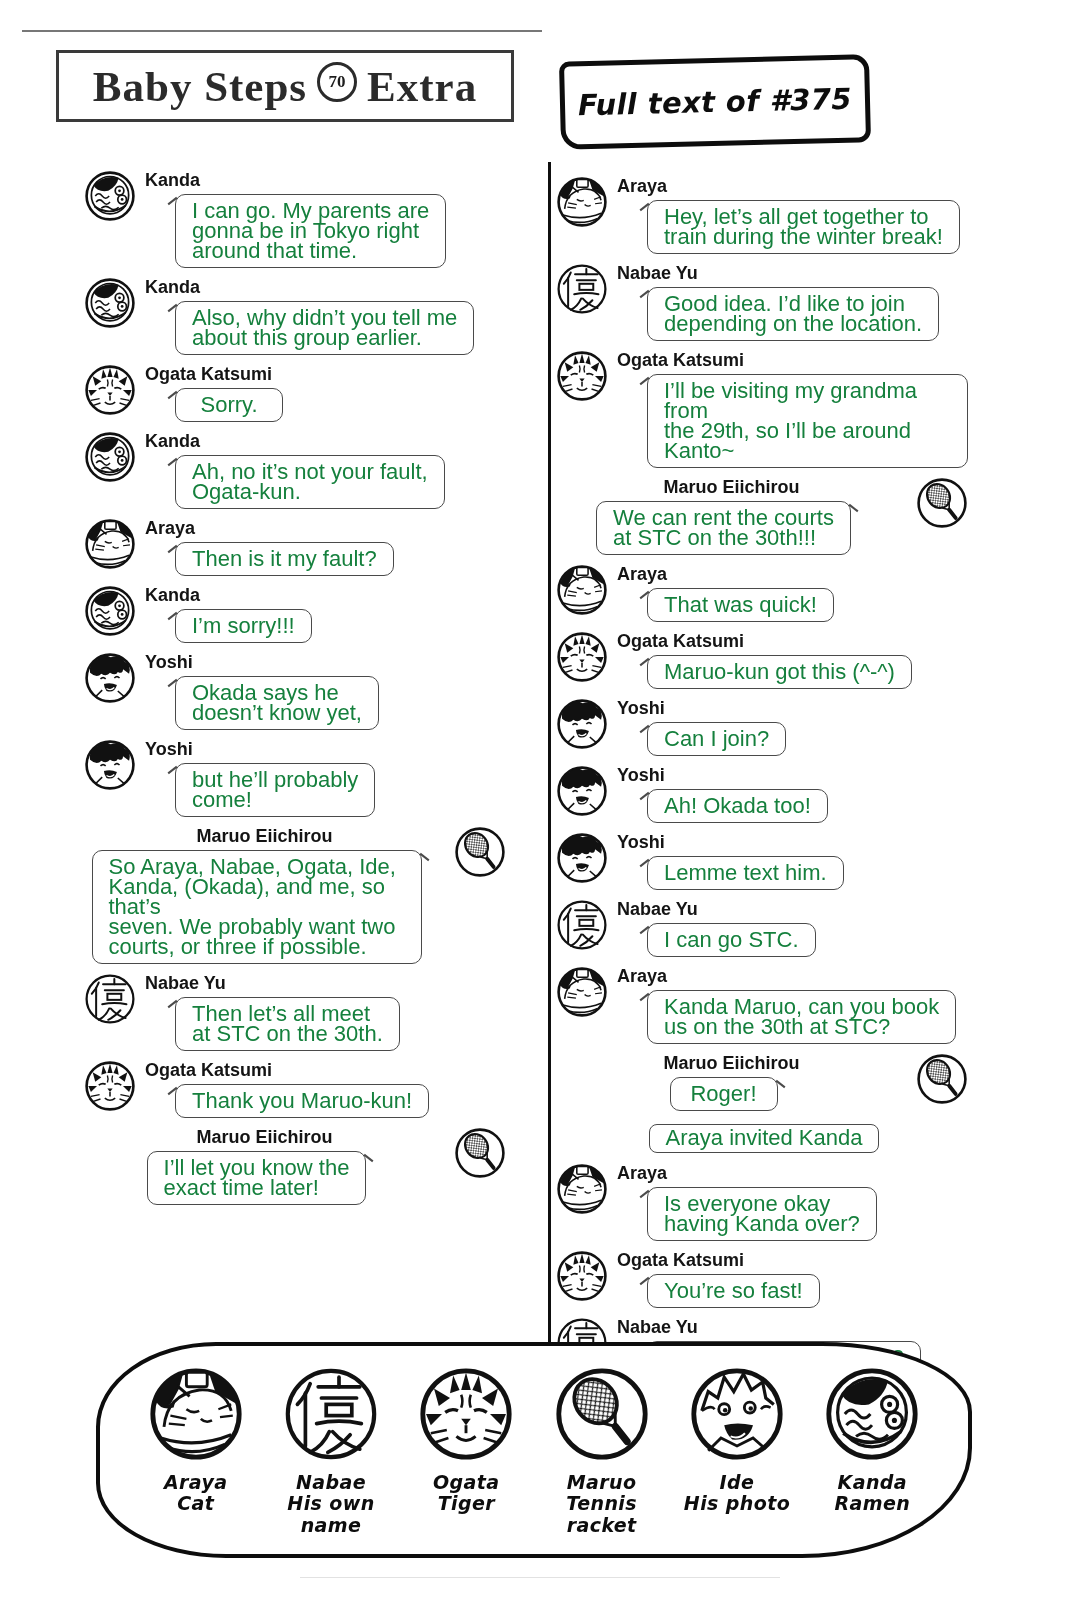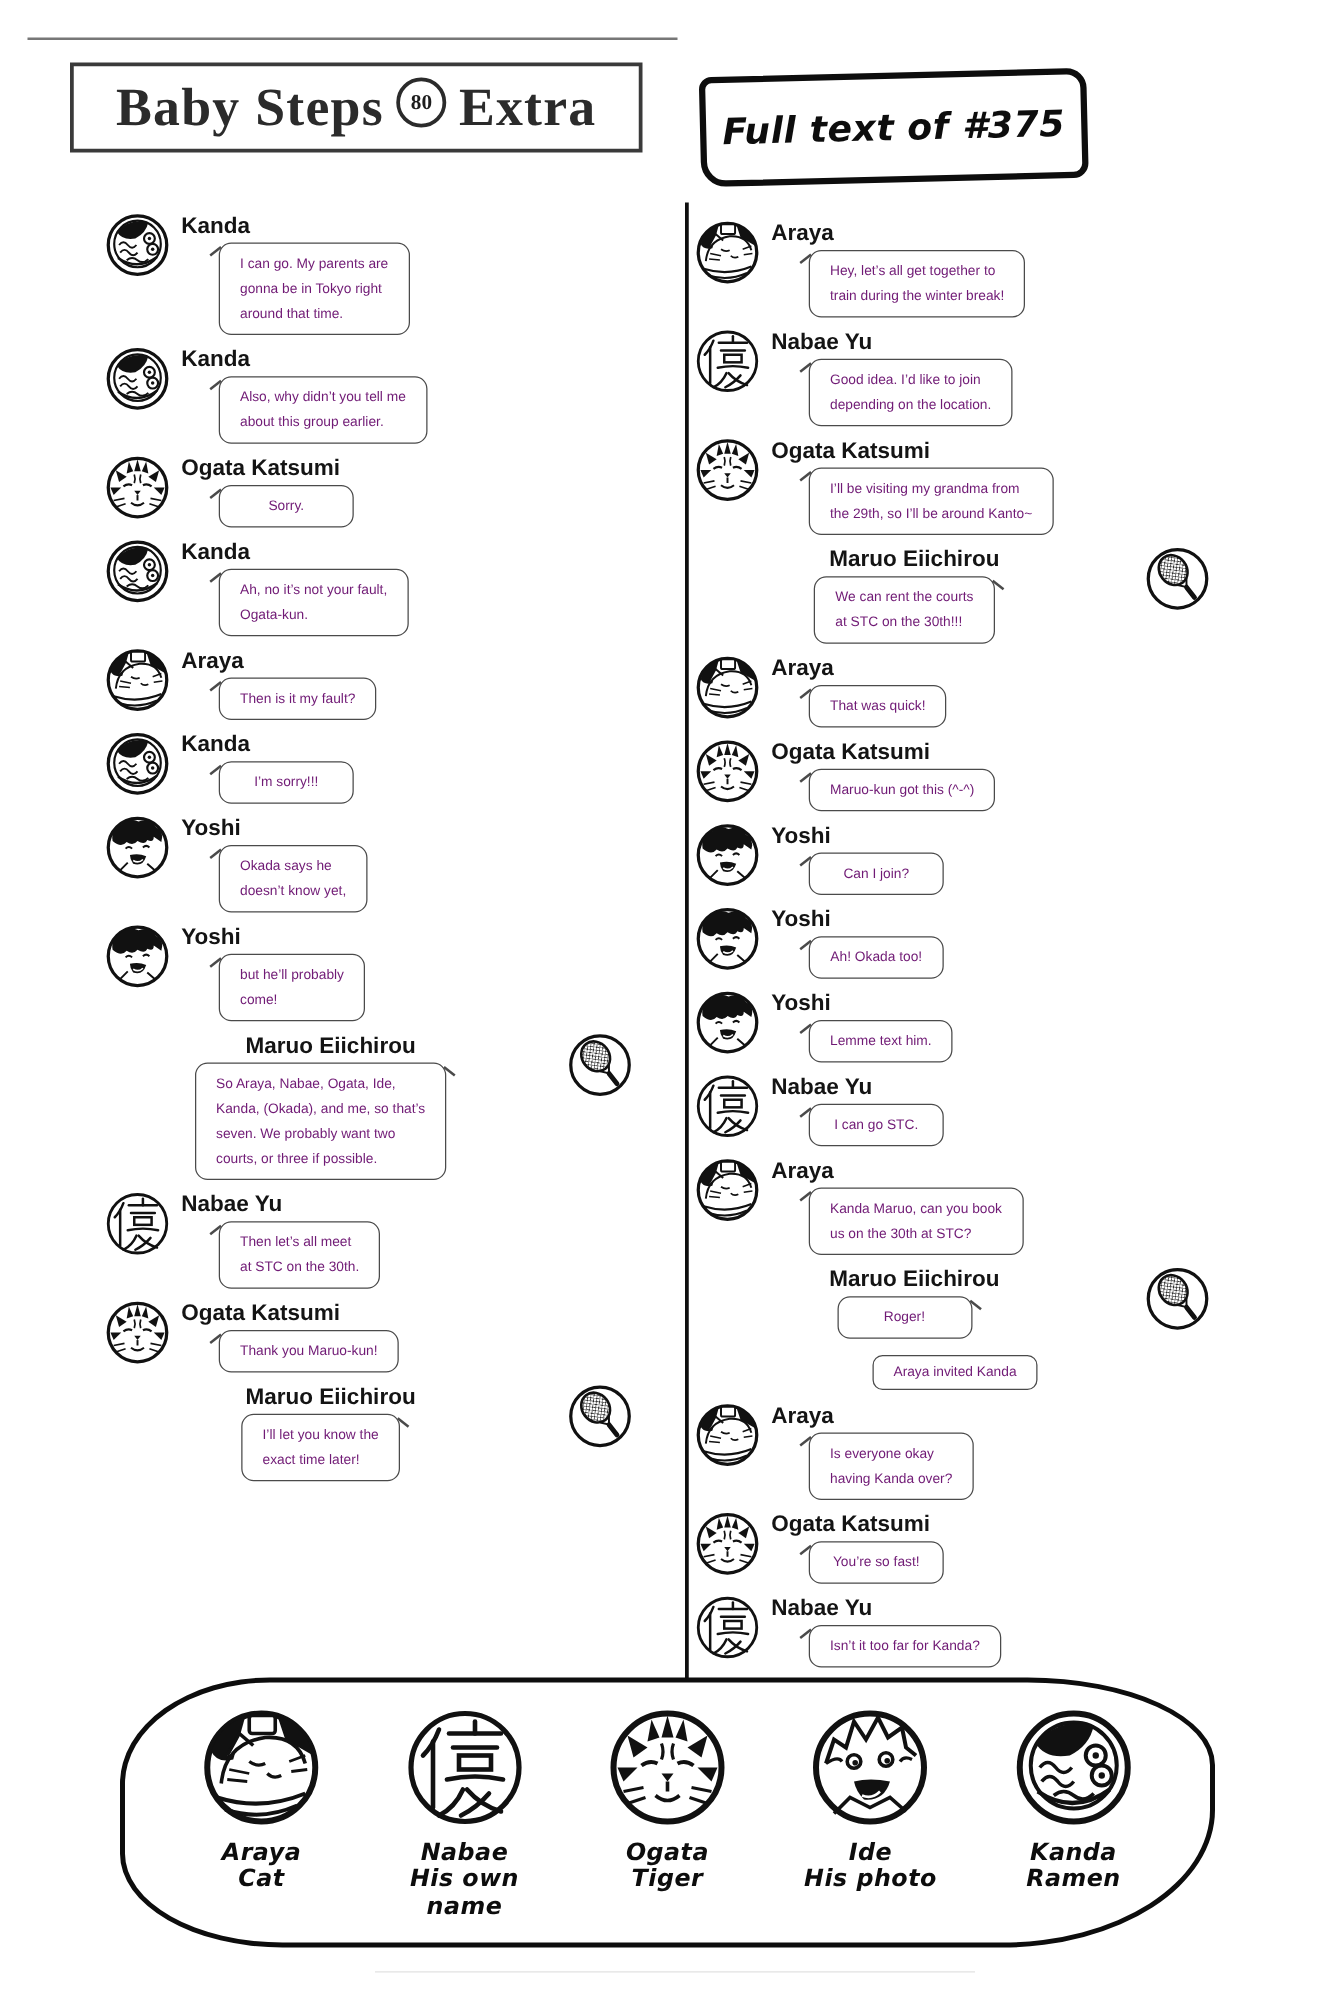--- a/index.html
+++ b/index.html
@@ -33,21 +33,21 @@
   .body{flex:1;display:flex;flex-direction:column;align-items:flex-start;min-width:0;}
   .msg.out .body{align-items:center;}
   .sender{font-size:18px;font-weight:bold;color:#141414;line-height:21px;margin-bottom:3px;}
   .bubble{position:relative;display:inline-flex;justify-content:center;border:1.7px solid #4a4a4a;
           border-radius:10px;background:#fff;padding:6px 16px;min-width:108px;max-width:330px;
           margin-left:30px;box-sizing:border-box;}
   .msg.out .bubble{margin-left:0;margin-right:16px;}
   .bubble::before{content:"";position:absolute;left:-9px;top:5px;width:11px;height:2px;background:#4a4a4a;
           transform:rotate(-38deg);}
   .msg.out .bubble::before{left:auto;right:-9px;transform:rotate(38deg);}
-  .btext{font-size:11px;line-height:20px;color:#701a75;white-space:pre-line;text-align:left;}
+  .btext{font-size:22px;line-height:20px;color:#15803d;white-space:pre-line;text-align:left;}
   .system{align-self:center;border:1.7px solid #4a4a4a;border-radius:8px;background:#fff;
           padding:3px 16px;margin:4px 0 10px 4px;}
   .system .btext{text-align:center;}
 
   .legend-blob{position:absolute;left:96px;top:1342px;width:876px;height:216px;border:4px solid #0d0d0d;
           background:#fff;border-radius:120px 150px 170px 130px / 85px 70px 110px 75px;
           display:flex;justify-content:space-around;align-items:flex-start;padding:20px 28px 0 28px;
           box-sizing:border-box;}
   .legend-item{display:flex;flex-direction:column;align-items:center;width:116px;}
   .legend-avatar{width:96px;height:96px;}
@@ -62,21 +62,21 @@
       <path d="M0,4 L4,0 M0,0 L4,4" stroke="#111" stroke-width="0.7"></path>
     </pattern>
   </defs>
 </svg>
 
 <div class="page">
   <div class="top-rule"></div>
 
   <div class="title-box">
     <span class="title-text">Baby Steps</span>
-    <span class="circled-num">80</span>
+    <span class="circled-num">70</span>
     <span class="title-text">Extra</span>
   </div>
 
   <div class="subtitle-box">
     <span class="hand">Full text of #375</span>
   </div>
 
   <div class="divider"></div>
 
   <div class="chat-col" id="col-left">
@@ -768,20 +768,33 @@
             <path d="M30,37 v5" stroke="#111" stroke-width="1.8"></path>
             <path d="M24,44 q6,5 12,0" stroke="#111" stroke-width="1.8" fill="none"></path>
             <path d="M8,42 l10,-2 M52,42 l-10,-2 M10,48 l9,-3 M50,48 l-9,-3" stroke="#111" stroke-width="1.6"></path>
           </svg></div>
         <div class="legend-label hand">Ogata
 Tiger</div>
       </div>
       <div class="legend-item">
         <div class="legend-avatar"><svg viewBox="0 0 60 60" width="96" height="96">
             <circle cx="30" cy="30" r="27" fill="#fff" stroke="#111" stroke-width="3"></circle>
+            <g transform="rotate(-38 26 22)">
+              <ellipse cx="26" cy="22" rx="12.5" ry="14.5" fill="url(#xh)" stroke="#111" stroke-width="2.4"></ellipse>
+              <path d="M21,35.5 L26,42 M31,35.5 L26,42" stroke="#111" stroke-width="1.8" fill="none"></path>
+              <path d="M26,42 L26,54" stroke="#111" stroke-width="4.5" stroke-linecap="round"></path>
+            </g>
+          </svg></div>
+        <div class="legend-label hand">Maruo
+Tennis
+racket</div>
+      </div>
+      <div class="legend-item">
+        <div class="legend-avatar"><svg viewBox="0 0 60 60" width="96" height="96">
+            <circle cx="30" cy="30" r="27" fill="#fff" stroke="#111" stroke-width="3"></circle>
             <path d="M8,28 L12,16 L18,20 L22,7 L28,16 L34,5 L39,15 L46,10 L48,20 L53,24" fill="none" stroke="#111" stroke-width="2"></path>
             <path d="M8,28 Q14,24 16,27 M51,26 q-4,-2 -6,1" stroke="#111" stroke-width="1.6" fill="none"></path>
             <circle cx="22" cy="27" r="3.4" fill="none" stroke="#111" stroke-width="1.8"></circle>
             <circle cx="38" cy="26" r="3.4" fill="none" stroke="#111" stroke-width="1.8"></circle>
             <circle cx="22.6" cy="27.6" r="1.4" fill="#111"></circle>
             <circle cx="38.6" cy="26.6" r="1.4" fill="#111"></circle>
             <path d="M22,37 Q30,35 40,37 Q37,47 27,46 Q23,42 22,37 Z" fill="#111"></path>
             <path d="M26,44 q5,2 9,-2" stroke="#fff" stroke-width="1.3" fill="none"></path>
             <path d="M12,53 L20,45 L30,50 L40,45 L48,52" stroke="#111" stroke-width="1.8" fill="none"></path>
           </svg></div>

